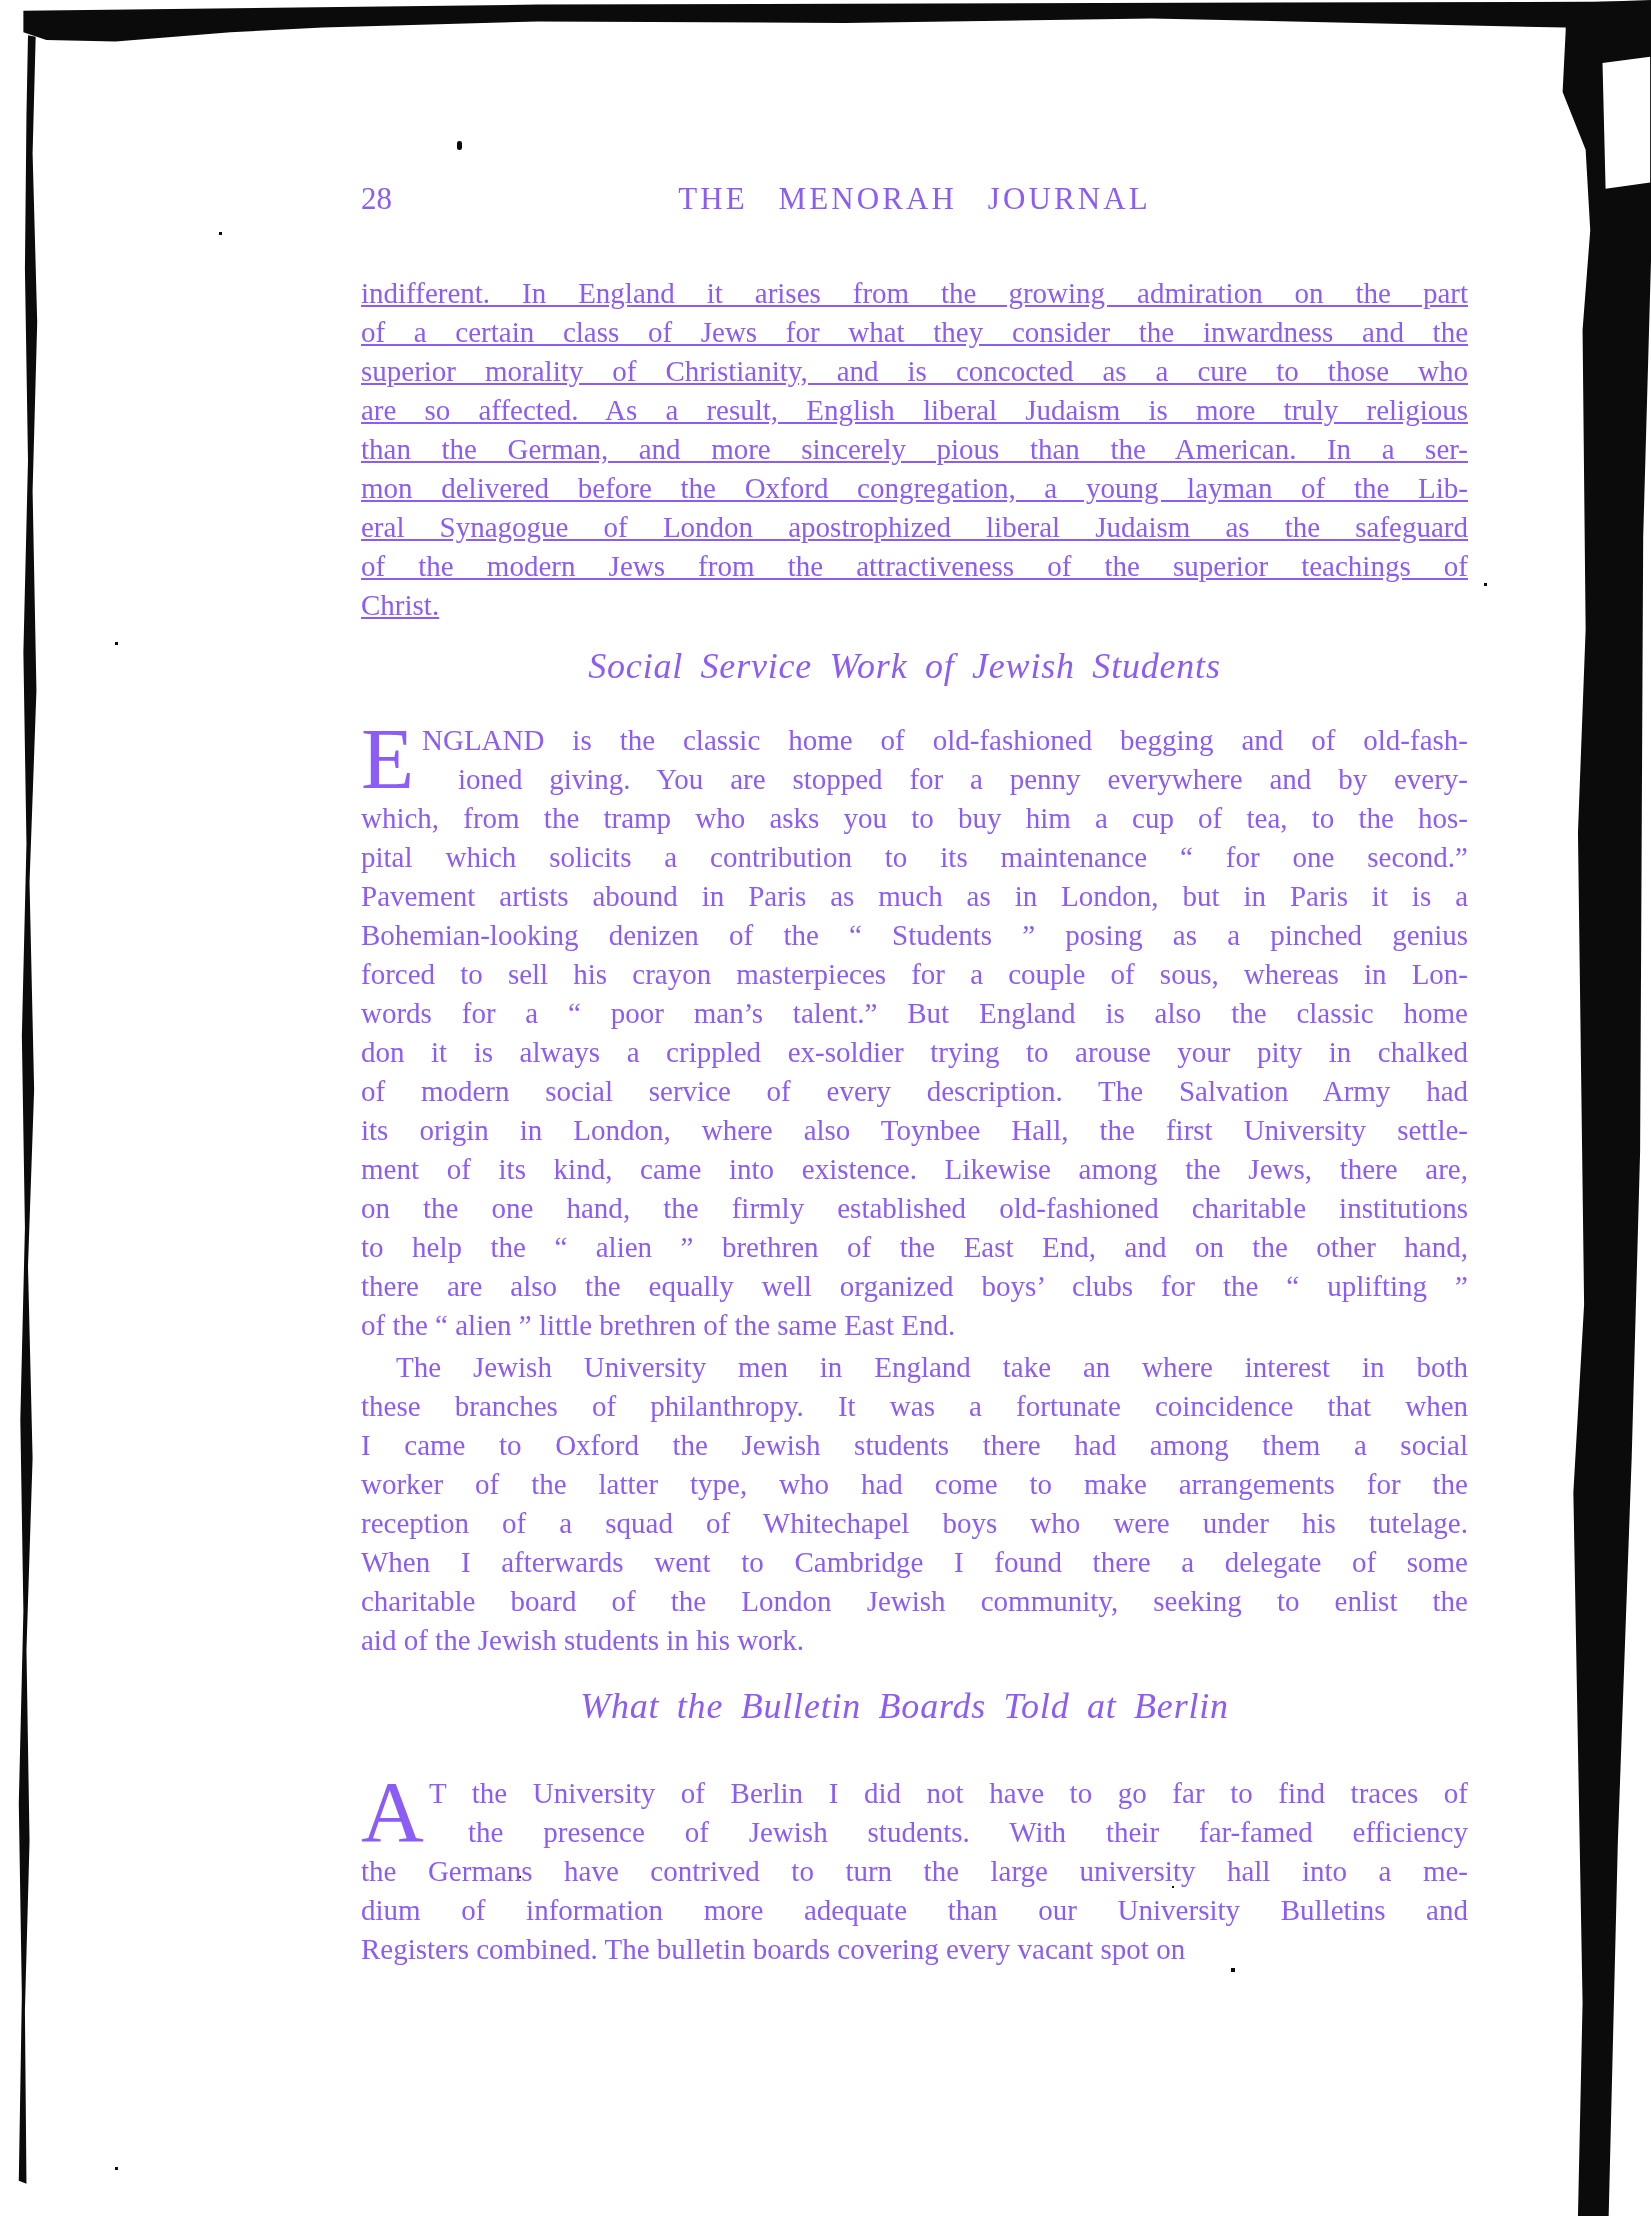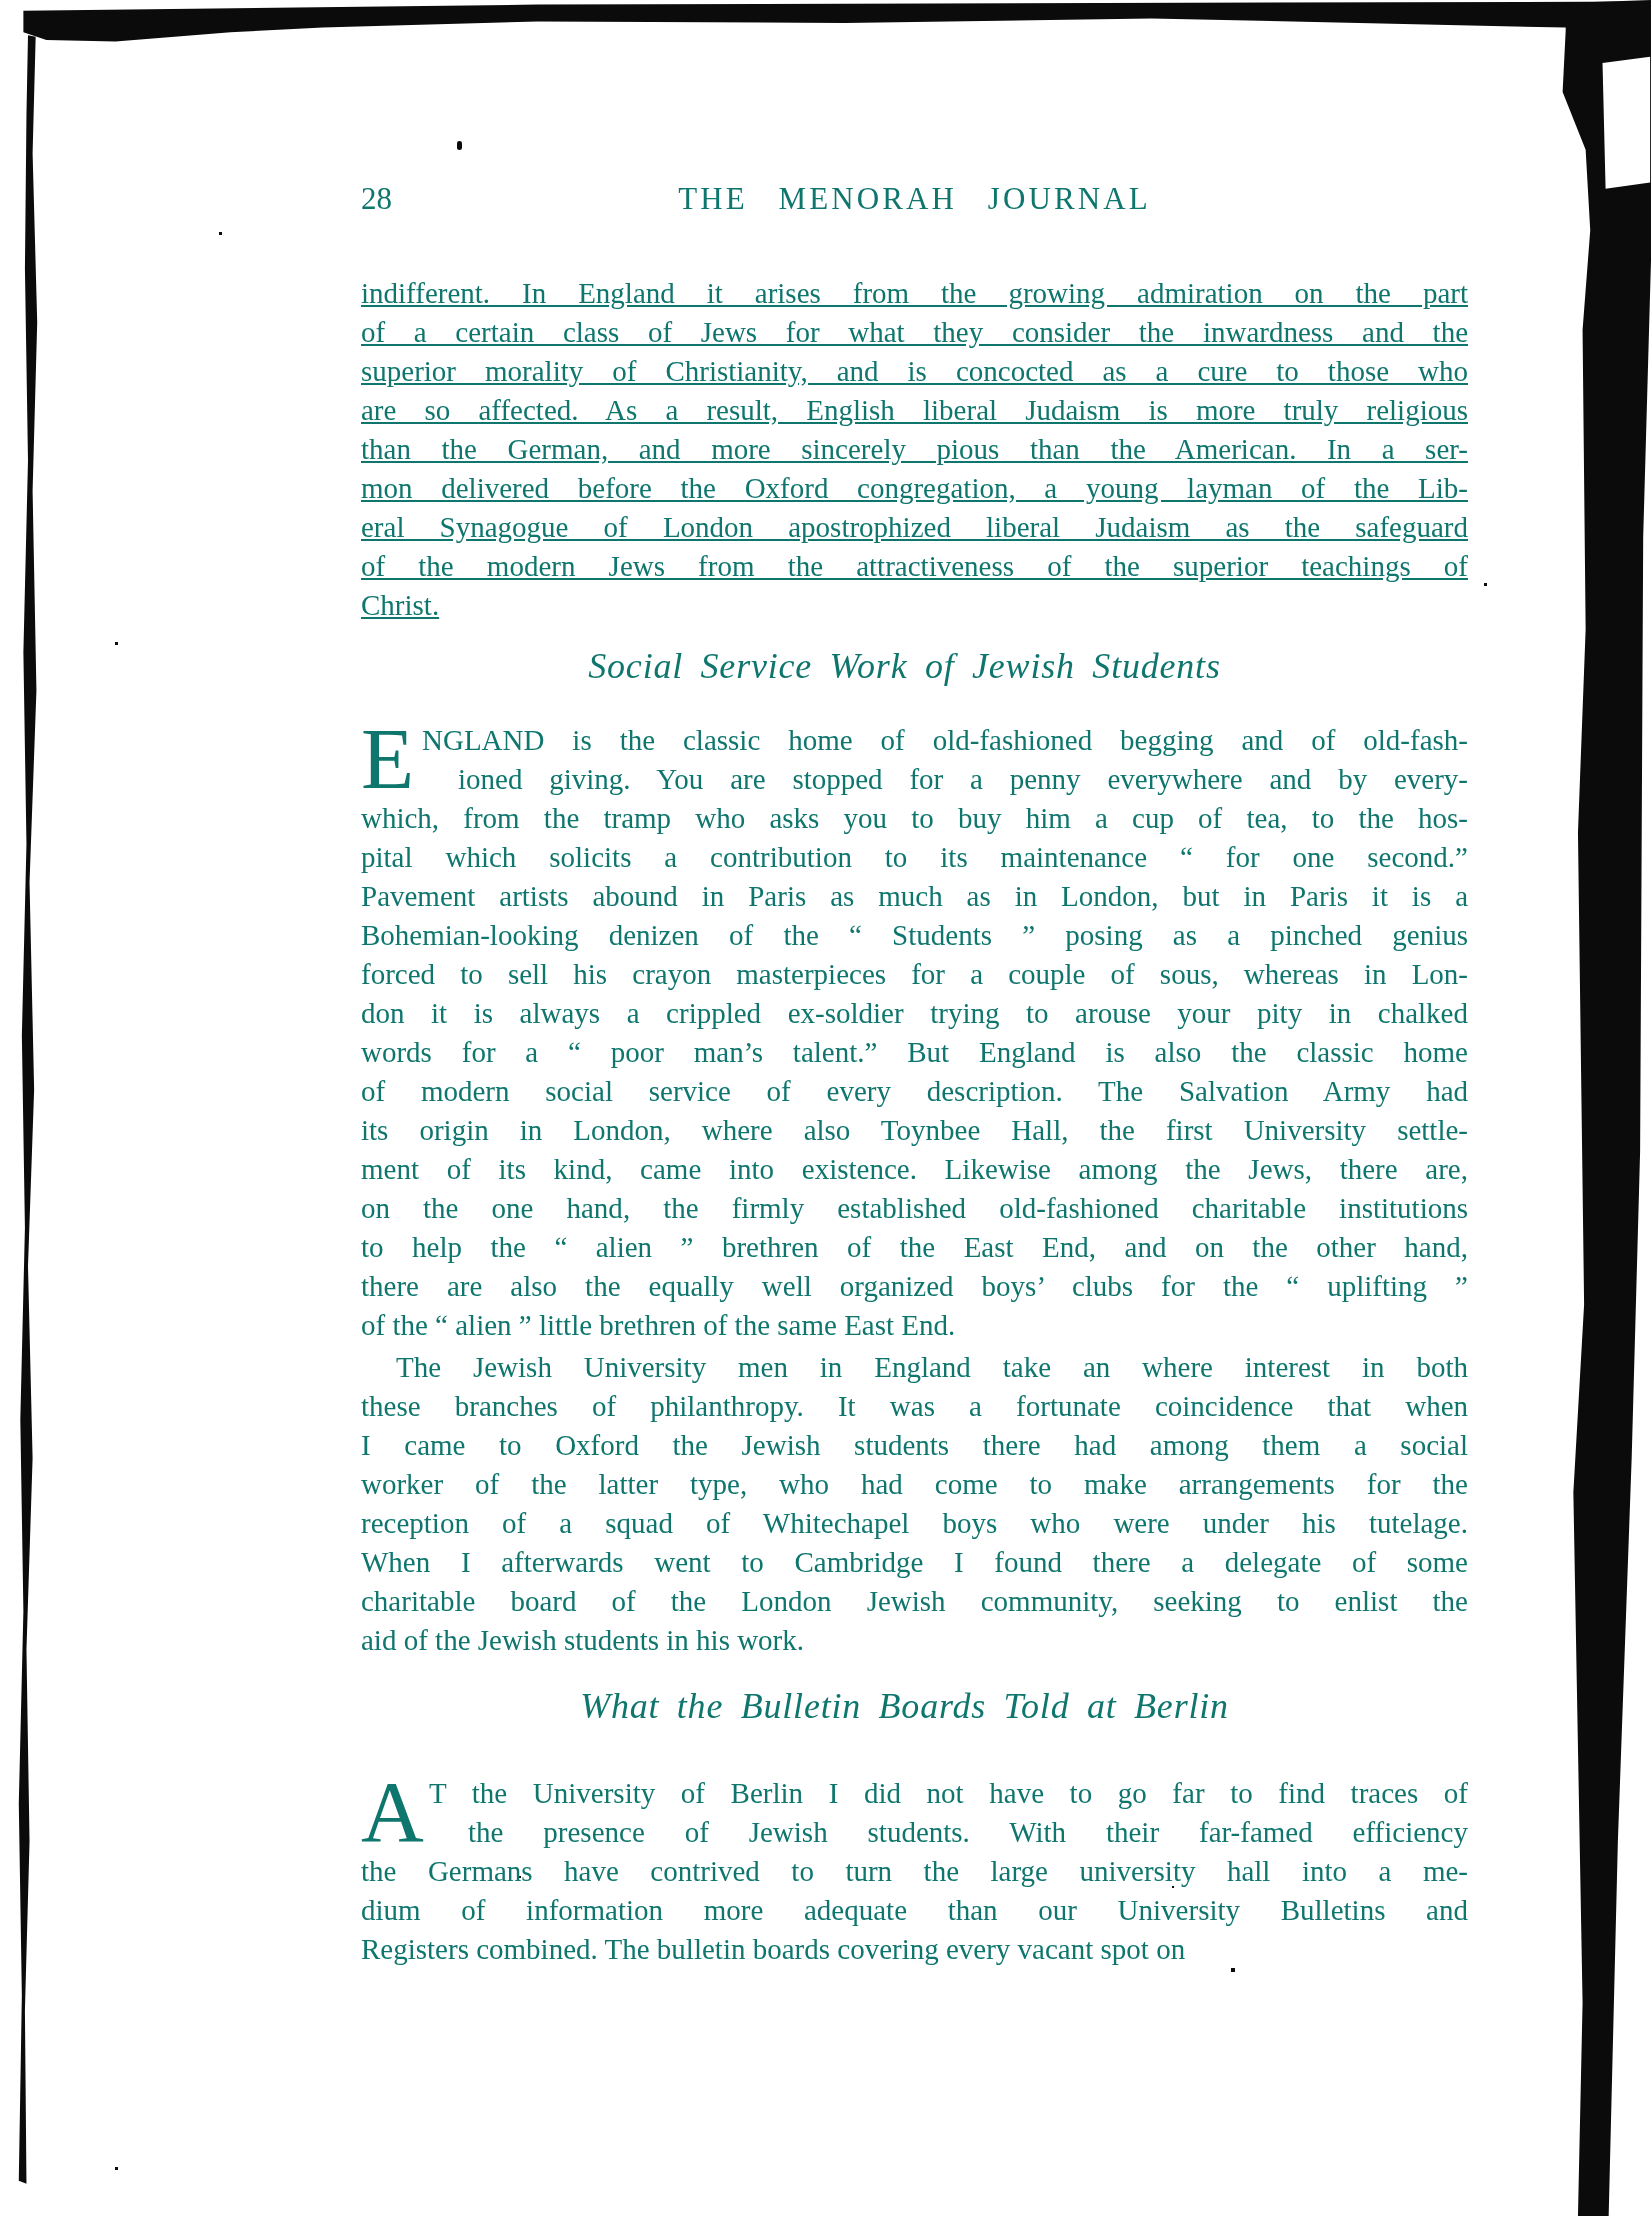--- a/index.html
+++ b/index.html
@@ -7,21 +7,21 @@
     padding: 0;
     background: #ffffff;
   }
   .page {
     position: relative;
     width: 1652px;
     height: 2216px;
     background: #ffffff;
     overflow: hidden;
     font-family: "Liberation Serif", serif;
-    color: #0f766e;
+    color: #8b5cf6;
   }
   .artifacts {
     position: absolute;
     left: 0; top: 0;
     width: 1652px; height: 2216px;
     pointer-events: none;
   }
   .running-header {
     position: absolute;
     left: 361px; top: 181px;
@@ -144,22 +144,22 @@
 
   <div class="para" id="para2">
     <span class="dropcap">E</span>
     <div class="ln dc1E">NGLAND is the classic home of old-fashioned begging and of old-fash-</div>
     <div class="ln dc2E">ioned giving.  You are stopped for a penny everywhere and by every-</div>
     <div class="ln">which, from the tramp who asks you to buy him a cup of tea, to the hos-</div>
     <div class="ln">pital which solicits a contribution to its maintenance “ for one second.”</div>
     <div class="ln">Pavement artists abound in Paris as much as in London, but in Paris it is a</div>
     <div class="ln">Bohemian-looking denizen of the “ Students ” posing as a pinched genius</div>
     <div class="ln">forced to sell his crayon masterpieces for a couple of sous, whereas in Lon-</div>
+    <div class="ln">words for a “ poor man’s talent.”  But England is also the classic home</div>
     <div class="ln">don it is always a crippled ex-soldier trying to arouse your pity in chalked</div>
-    <div class="ln">words for a “ poor man’s talent.”  But England is also the classic home</div>
     <div class="ln">of modern social service of every description.  The Salvation Army had</div>
     <div class="ln">its origin in London, where also Toynbee Hall, the first University settle-</div>
     <div class="ln">ment of its kind, came into existence.  Likewise among the Jews, there are,</div>
     <div class="ln">on the one hand, the firmly established old-fashioned charitable institutions</div>
     <div class="ln">to help the “ alien ” brethren of the East End, and on the other hand,</div>
     <div class="ln">there are also the equally well organized boys’ clubs for the “ uplifting ”</div>
     <div class="ln end">of the “ alien ” little brethren of the same East End.</div>
   </div>
 
   <div class="para" id="para3">

